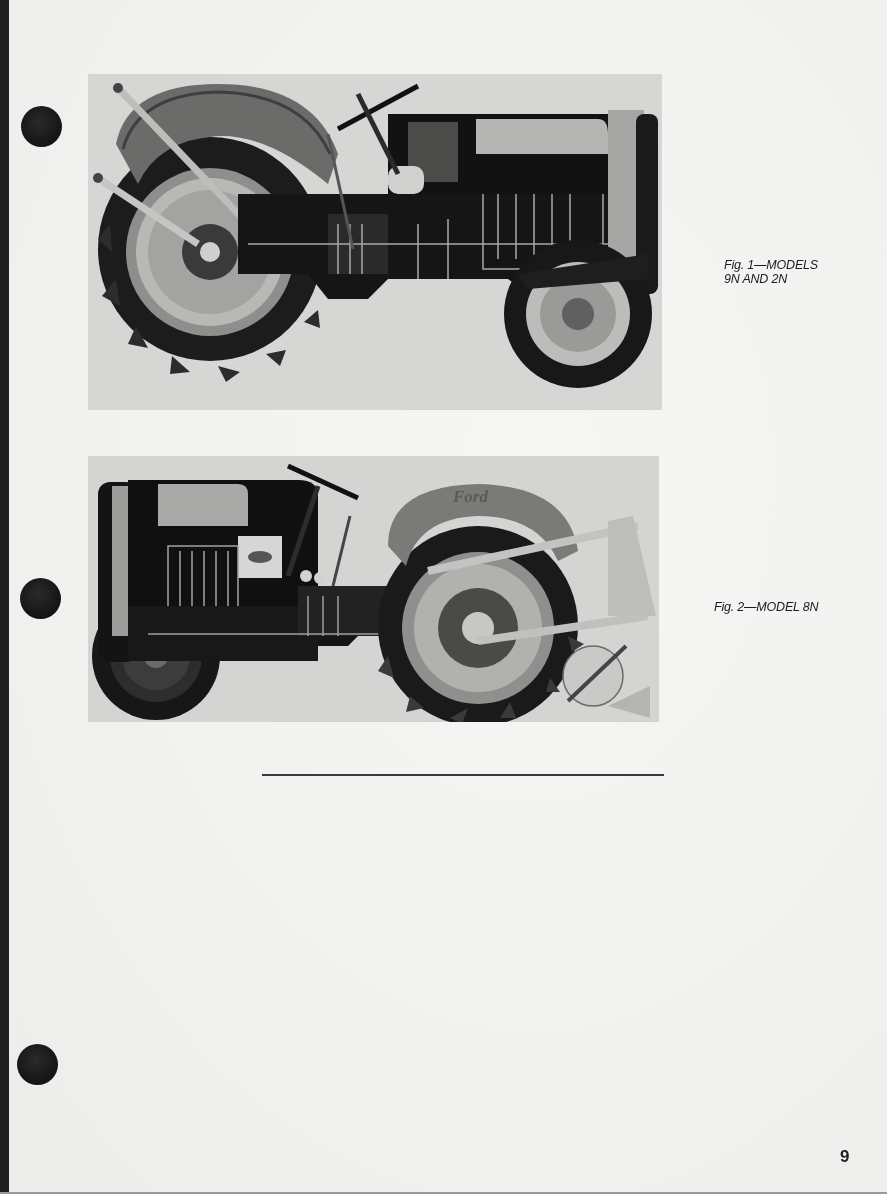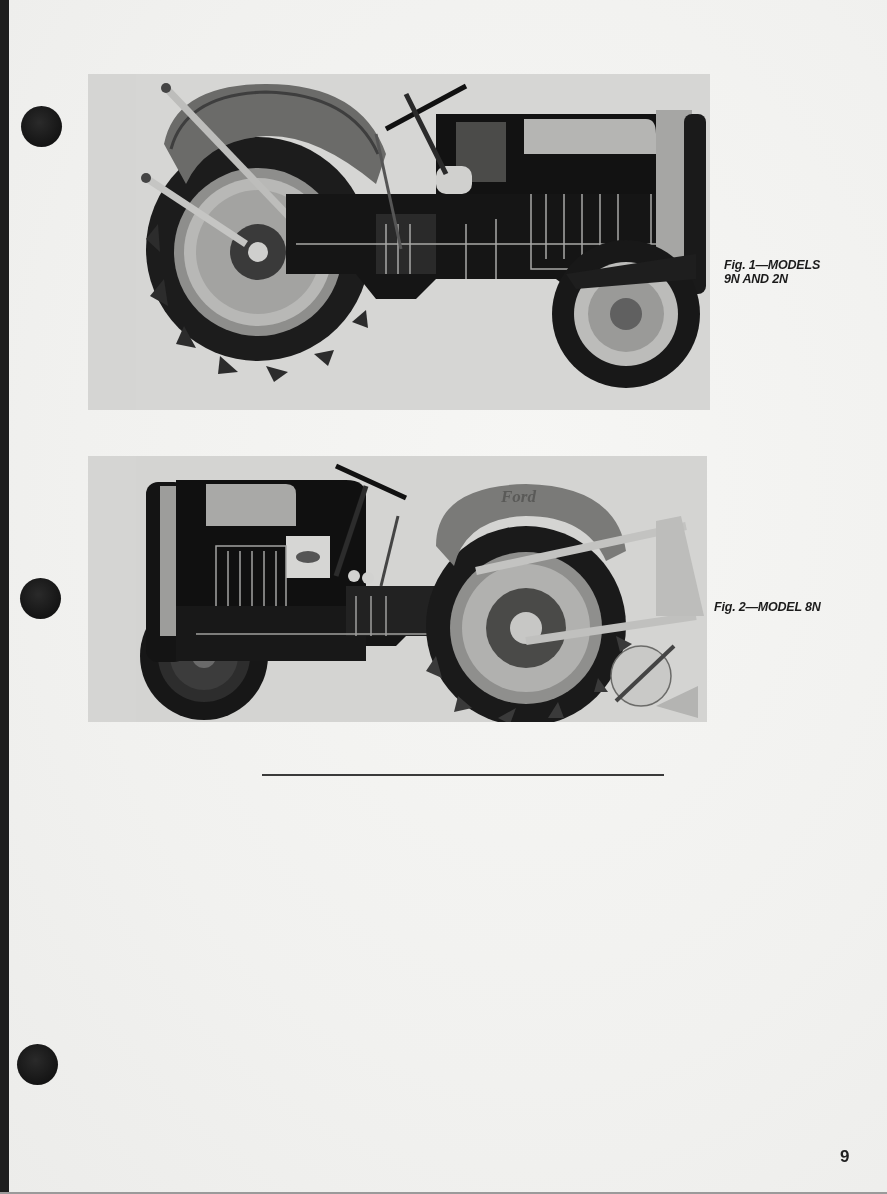--- a/index.html
+++ b/index.html
@@ -36,31 +36,30 @@
     .hole {
       position: absolute;
       width: 41px; height: 41px;
       border-radius: 50%;
       background: radial-gradient(circle at 45% 40%, #2a2a2a 0%, #141414 70%, #0c0c0c 100%);
     }
     .figure {
       position: absolute;
       background: #d5d5d3;
       overflow: hidden;
-      padding-left: 48px;
     }
     .figure svg {
       display: block;
       width: 100%;
       height: 100%;
     }
     .caption {
       position: absolute;
       font-family: "Liberation Sans", sans-serif;
-      font-weight: bold;
+      font-weight: normal;
       font-style: italic;
       font-size: 12.5px;
       line-height: 14px;
       color: #1b1b1b;
       letter-spacing: -0.2px;
     }
     .rule {
       position: absolute;
       left: 262px; top: 774px;
       width: 402px; height: 2px;

